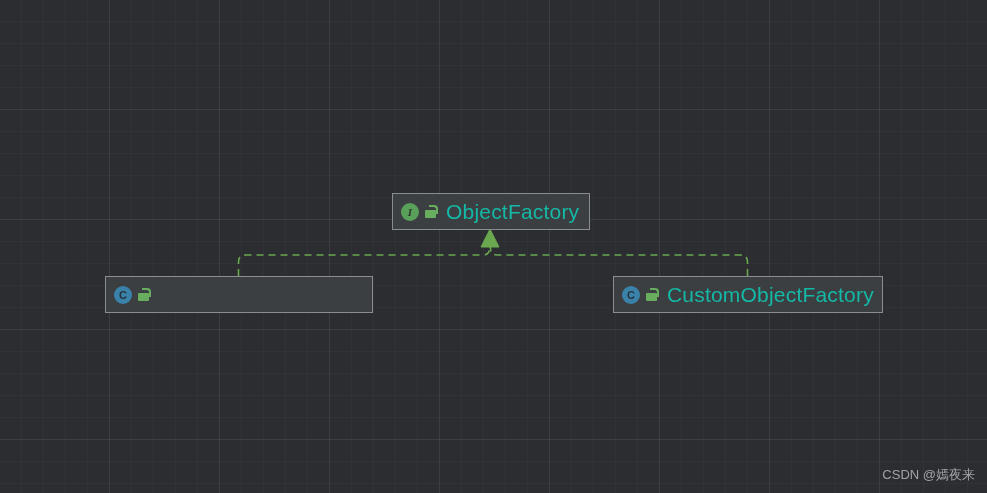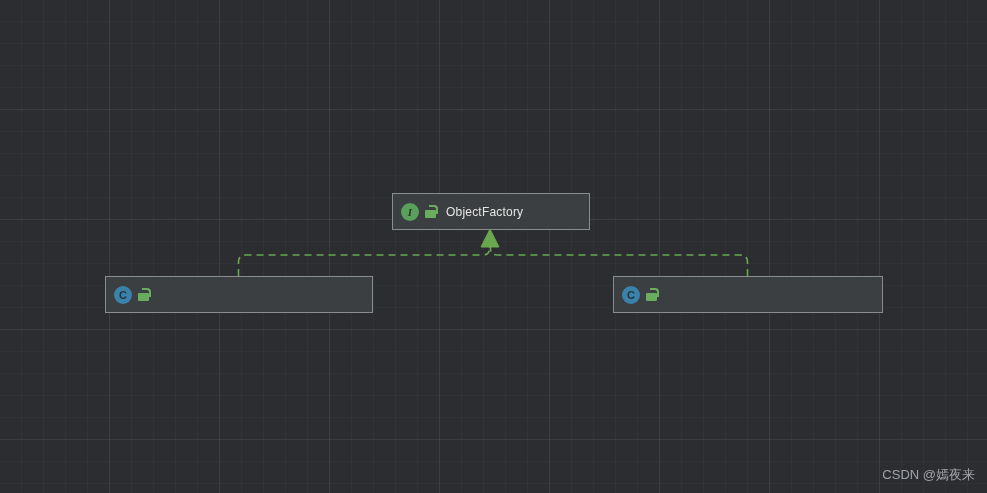--- a/index.html
+++ b/index.html
@@ -42,22 +42,22 @@
     box-sizing: border-box;
     display: flex;
     align-items: center;
     background: #3c3f41;
     border: 1px solid #8a8d8f;
     height: 37px;
     padding: 0 10px 0 8px;
     white-space: nowrap;
   }
   .node-label {
-    color: #e5e5e5;
-    font-size: 12px;
+    color: #14b8a6;
+    font-size: 21px;
     letter-spacing: 0.2px;
     margin-left: 10px;
   }
 
   .icon-stereotype {
     width: 18px;
     height: 18px;
     border-radius: 50%;
     display: inline-flex;
     align-items: center;
@@ -150,17 +150,18 @@
         <span class="body"></span>
     </span>
   </div>
 
   <div class="node" style="left:613px; top:276px; width:270px;">
     <span class="icon-stereotype icon-class">C</span>
     <span class="icon-lock">
       <span class="shackle"></span>
         <span class="body"></span>
     </span>
+    <span class="node-label">CustomObjectFactory</span>
   </div>
 
   <div id="watermark">CSDN @嫣夜来</div>
 
 </div>
 
 </body></html>

